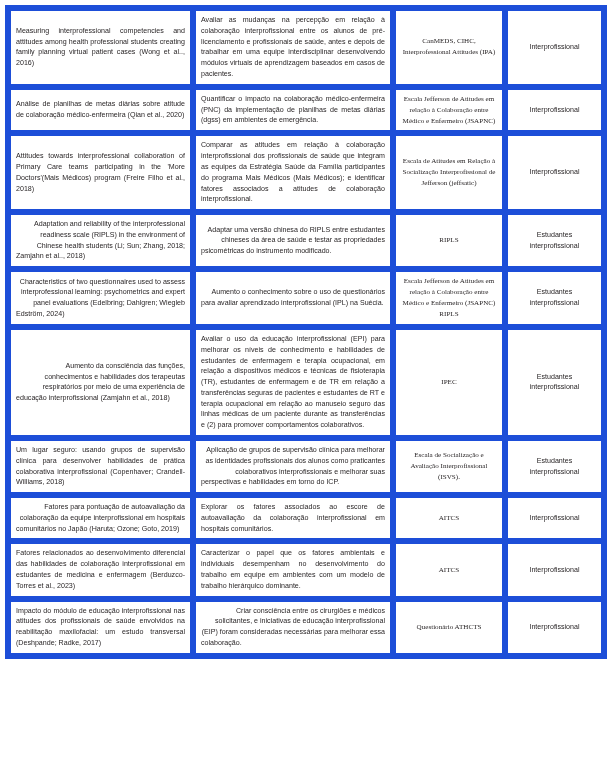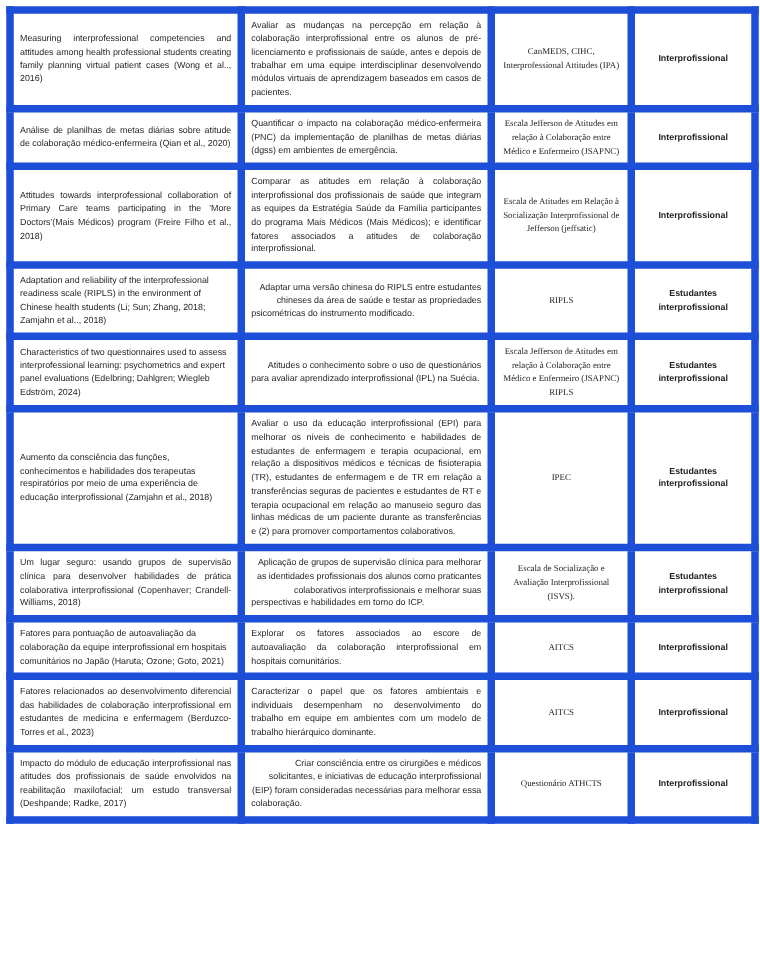--- a/index.html
+++ b/index.html
@@ -41,41 +41,40 @@
   col.c-obj     { width: 200px; }
   col.c-instr   { width: 112px; }
   col.c-focus   { width: 99px;  }
 
   td.col-title {
     text-align: justify;
     text-align-last: left;
     vertical-align: middle;
   }
   td.col-title.ragged {
-    text-align: left;
+    text-align: right;
     text-align-last: left;
   }
   td.col-obj {
     text-align: justify;
     text-align-last: left;
     vertical-align: middle;
   }
   td.col-obj.ragged {
     text-align: right;
     text-align-last: left;
   }
   td.col-instr {
     text-align: center;
     vertical-align: middle;
     font-family: Liberation Serif, serif;
   }
   td.col-focus {
     text-align: center;
     vertical-align: middle;
-    font-weight: bold;
   }
   .cell-text {
     display: block;
     white-space: pre-line;
   }
   td.col-instr .cell-text,
   td.col-focus .cell-text {
     line-height: 1.54;
   }
 </style>
@@ -145,21 +144,21 @@
           </td>
           <td class="col-focus">
             <span class="cell-text">Estudantes interprofissional</span>
           </td>
         </tr>
         <tr>
           <td class="col-title ragged">
             <span class="cell-text">Characteristics of two questionnaires used to assess interprofessional learning: psychometrics and expert panel evaluations (Edelbring; Dahlgren; Wiegleb Edström, 2024)</span>
           </td>
           <td class="col-obj ragged">
-            <span class="cell-text">Atitudes o conhecimento sobre o uso de questionários para avaliar aprendizado interprofissional (IPL) na Suécia.</span>
+            <span class="cell-text">Aumento o conhecimento sobre o uso de questionários para avaliar aprendizado interprofissional (IPL) na Suécia.</span>
           </td>
           <td class="col-instr">
             <span class="cell-text">Escala Jefferson de Atitudes em relação à Colaboração entre Médico e Enfermeiro (JSAPNC) RIPLS</span>
           </td>
           <td class="col-focus">
             <span class="cell-text">Estudantes interprofissional</span>
           </td>
         </tr>
         <tr>
           <td class="col-title ragged">
@@ -184,21 +183,21 @@
           </td>
           <td class="col-instr">
             <span class="cell-text">Escala de Socialização e Avaliação Interprofissional (ISVS).</span>
           </td>
           <td class="col-focus">
             <span class="cell-text">Estudantes interprofissional</span>
           </td>
         </tr>
         <tr>
           <td class="col-title ragged">
-            <span class="cell-text">Fatores para pontuação de autoavaliação da colaboração da equipe interprofissional em hospitais comunitários no Japão (Haruta; Ozone; Goto, 2021)</span>
+            <span class="cell-text">Fatores para pontuação de autoavaliação da colaboração da equipe interprofissional em hospitais comunitários no Japão (Haruta; Ozone; Goto, 2019)</span>
           </td>
           <td class="col-obj">
             <span class="cell-text">Explorar os fatores associados ao escore de autoavaliação da colaboração interprofissional em hospitais comunitários.</span>
           </td>
           <td class="col-instr">
             <span class="cell-text">AITCS</span>
           </td>
           <td class="col-focus">
             <span class="cell-text">Interprofissional</span>
           </td>

